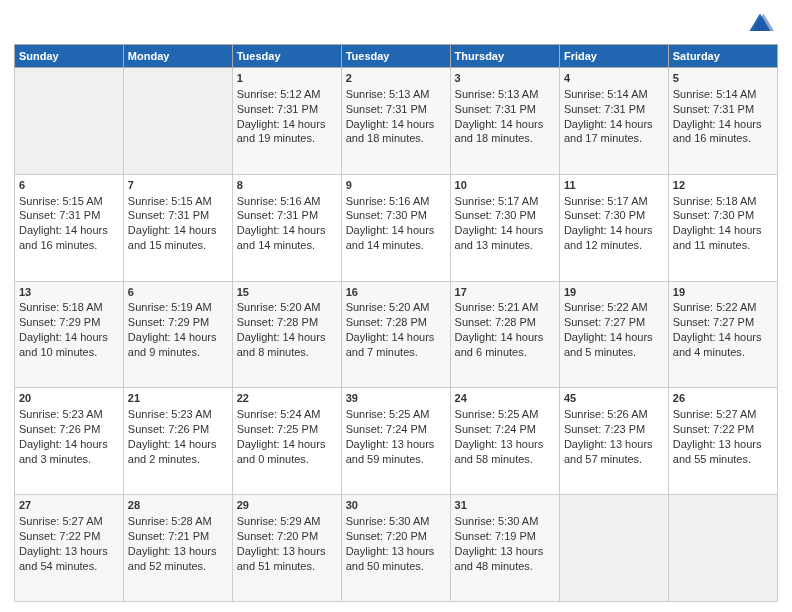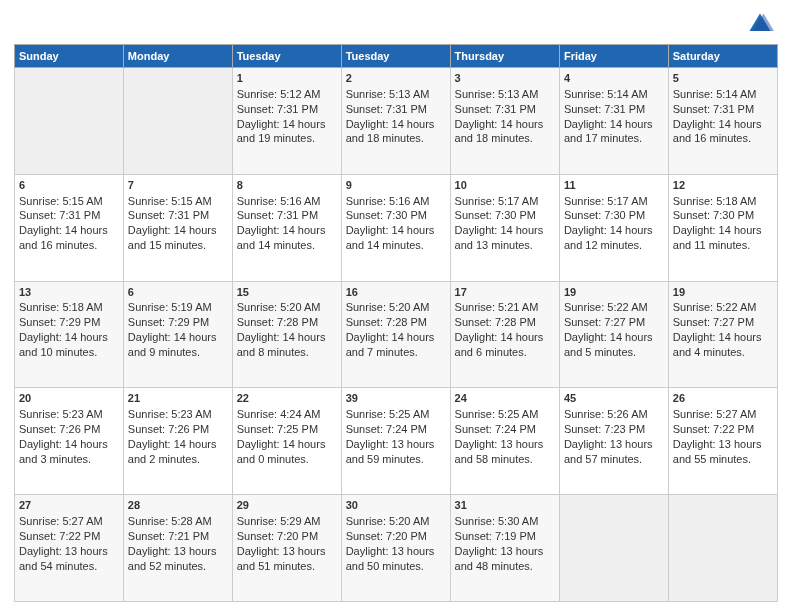--- a/index.html
+++ b/index.html
@@ -271,21 +271,21 @@
 Daylight: 14 hours and 3 minutes.</div>
           </td>
           <td>
             <span class="day-num">21</span>
             <div class="day-info">Sunrise: 5:23 AM
 Sunset: 7:26 PM
 Daylight: 14 hours and 2 minutes.</div>
           </td>
           <td>
             <span class="day-num">22</span>
-            <div class="day-info">Sunrise: 4:24 AM
+            <div class="day-info">Sunrise: 5:24 AM
 Sunset: 7:25 PM
 Daylight: 14 hours and 0 minutes.</div>
           </td>
           <td>
             <span class="day-num">39</span>
             <div class="day-info">Sunrise: 5:25 AM
 Sunset: 7:24 PM
 Daylight: 13 hours and 59 minutes.</div>
           </td>
           <td>
@@ -321,21 +321,21 @@
 Daylight: 13 hours and 52 minutes.</div>
           </td>
           <td>
             <span class="day-num">29</span>
             <div class="day-info">Sunrise: 5:29 AM
 Sunset: 7:20 PM
 Daylight: 13 hours and 51 minutes.</div>
           </td>
           <td>
             <span class="day-num">30</span>
-            <div class="day-info">Sunrise: 5:20 AM
+            <div class="day-info">Sunrise: 5:30 AM
 Sunset: 7:20 PM
 Daylight: 13 hours and 50 minutes.</div>
           </td>
           <td>
             <span class="day-num">31</span>
             <div class="day-info">Sunrise: 5:30 AM
 Sunset: 7:19 PM
 Daylight: 13 hours and 48 minutes.</div>
           </td>
           <td class="empty"></td>

